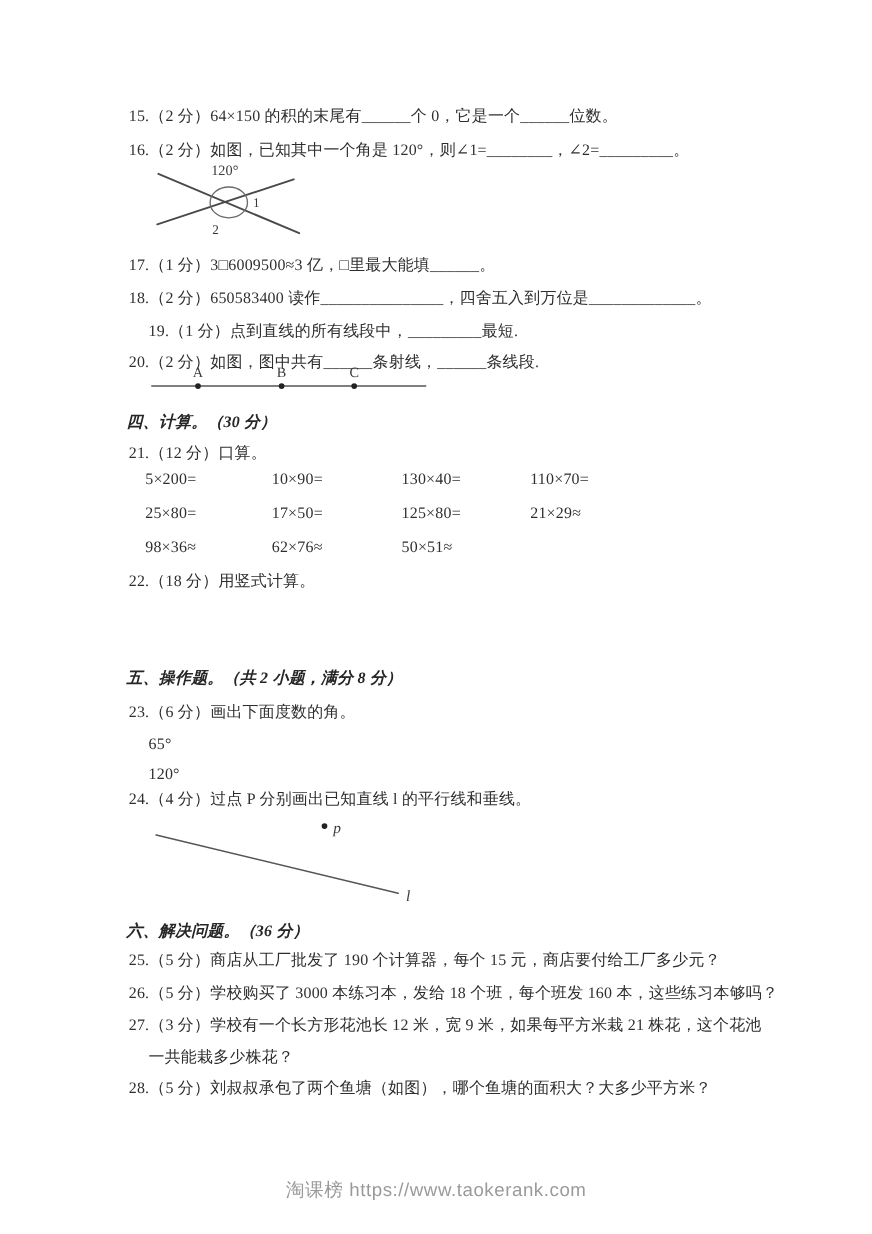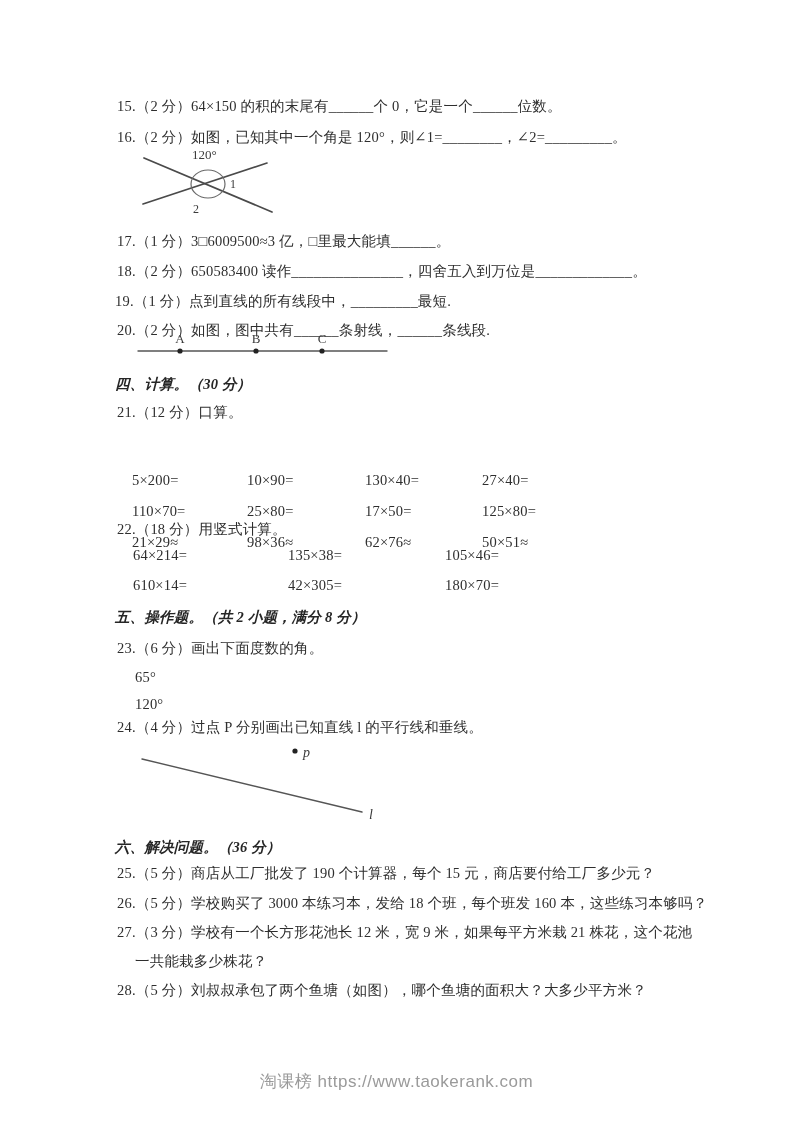--- a/index.html
+++ b/index.html
@@ -10,21 +10,21 @@
     font-family:"Liberation Serif","DejaVu Serif",serif;
     color:#2e2e2e;
     font-size:14.5px;
     overflow:hidden;
   }
   .line{position:absolute;white-space:nowrap;line-height:1.25;letter-spacing:0.2px;}
   .hdr{font-weight:bold;color:#262626;font-style:italic;}
   .grid4{
     position:absolute;left:132px;display:grid;
     grid-template-columns:115px 118px 117px 130px;
-    grid-auto-rows:31px;letter-spacing:0.2px;margin-top:44px;
+    grid-auto-rows:31px;letter-spacing:0.2px;
   }
   .grid3{
     position:absolute;left:133px;display:grid;
     grid-template-columns:155px 157px 160px;
     grid-auto-rows:30px;letter-spacing:0.2px;
   }
   .fig{position:absolute;}
   .fig line{stroke:#4a4a4a;stroke-width:1.7;stroke-linecap:round;}
   .fig .thin{stroke:#555555;stroke-width:1.4;}
   .fig text{fill:#3a3a3a;font-family:"Liberation Serif","DejaVu Serif",serif;}
@@ -49,61 +49,52 @@
     <line x1="22" y1="11" x2="150" y2="65"></line>
     <line x1="21" y1="57" x2="145" y2="16"></line>
     <ellipse class="arc" cx="86" cy="37" rx="17" ry="14"></ellipse>
     <text x="70" y="12" font-size="13">120°</text>
     <text x="108" y="41" font-size="12">1</text>
     <text x="71" y="66" font-size="12">2</text>
   </svg>
 
   <div class="line" style="top:232px;left:117px">17.（1 分）3□6009500≈3 亿，□里最大能填______。</div>
   <div class="line" style="top:262px;left:117px">18.（2 分）650583400 读作_______________，四舍五入到万位是_____________。</div>
-  <div class="line" style="top:292px;left:115px">19.（1 分）点到直线的所有线段中，_________最短.</div>
+  <div class="line" style="top:292px;left:135px">19.（1 分）点到直线的所有线段中，_________最短.</div>
   <div class="line" style="top:321px;left:117px">20.（2 分）如图，图中共有______条射线，______条线段.</div>
 
   <svg class="fig" style="top:330px;left:135px" width="260" height="30" viewBox="0 0 260 30">
     <line class="thin" x1="3" y1="21" x2="252" y2="21"></line>
     <circle class="dot" cx="45" cy="21" r="2.6"></circle>
     <circle class="dot" cx="121" cy="21" r="2.6"></circle>
     <circle class="dot" cx="187" cy="21" r="2.6"></circle>
     <text x="45" y="13" font-size="13" text-anchor="middle">A</text>
     <text x="121" y="13" font-size="13" text-anchor="middle">B</text>
     <text x="187" y="13" font-size="13" text-anchor="middle">C</text>
   </svg>
 
   <div class="line hdr" style="top:375px;left:115px">四、计算。（30 分）</div>
   <div class="line" style="top:403px;left:117px">21.（12 分）口算。</div>
 
   <div class="grid4" style="top:428px">
     <span>5×200=</span>
     <span>10×90=</span>
     <span>130×40=</span>
-    <span>27×40=</span>
     <span>110×70=</span>
     <span>25×80=</span>
     <span>17×50=</span>
     <span>125×80=</span>
     <span>21×29≈</span>
     <span>98×36≈</span>
     <span>62×76≈</span>
     <span>50×51≈</span>
   </div>
 
   <div class="line" style="top:520px;left:117px">22.（18 分）用竖式计算。</div>
 
-  <div class="grid3" style="top:547px">
-    <span>64×214=</span>
-    <span>135×38=</span>
-    <span>105×46=</span>
-    <span>610×14=</span>
-    <span>42×305=</span>
-    <span>180×70=</span>
-  </div>
 
   <div class="line hdr" style="top:608px;left:115px">五、操作题。（共 2 小题，满分 8 分）</div>
   <div class="line" style="top:639px;left:117px">23.（6 分）画出下面度数的角。</div>
   <div class="line" style="top:668px;left:135px">65°</div>
   <div class="line" style="top:695px;left:135px">120°</div>
   <div class="line" style="top:718px;left:117px">24.（4 分）过点 P 分别画出已知直线 l 的平行线和垂线。</div>
 
   <svg class="fig" style="top:737px;left:130px" width="330" height="88" viewBox="0 0 330 88">
     <circle class="dot" cx="165" cy="14" r="2.6"></circle>
     <text x="173" y="20" font-size="14" font-style="italic">p</text>

